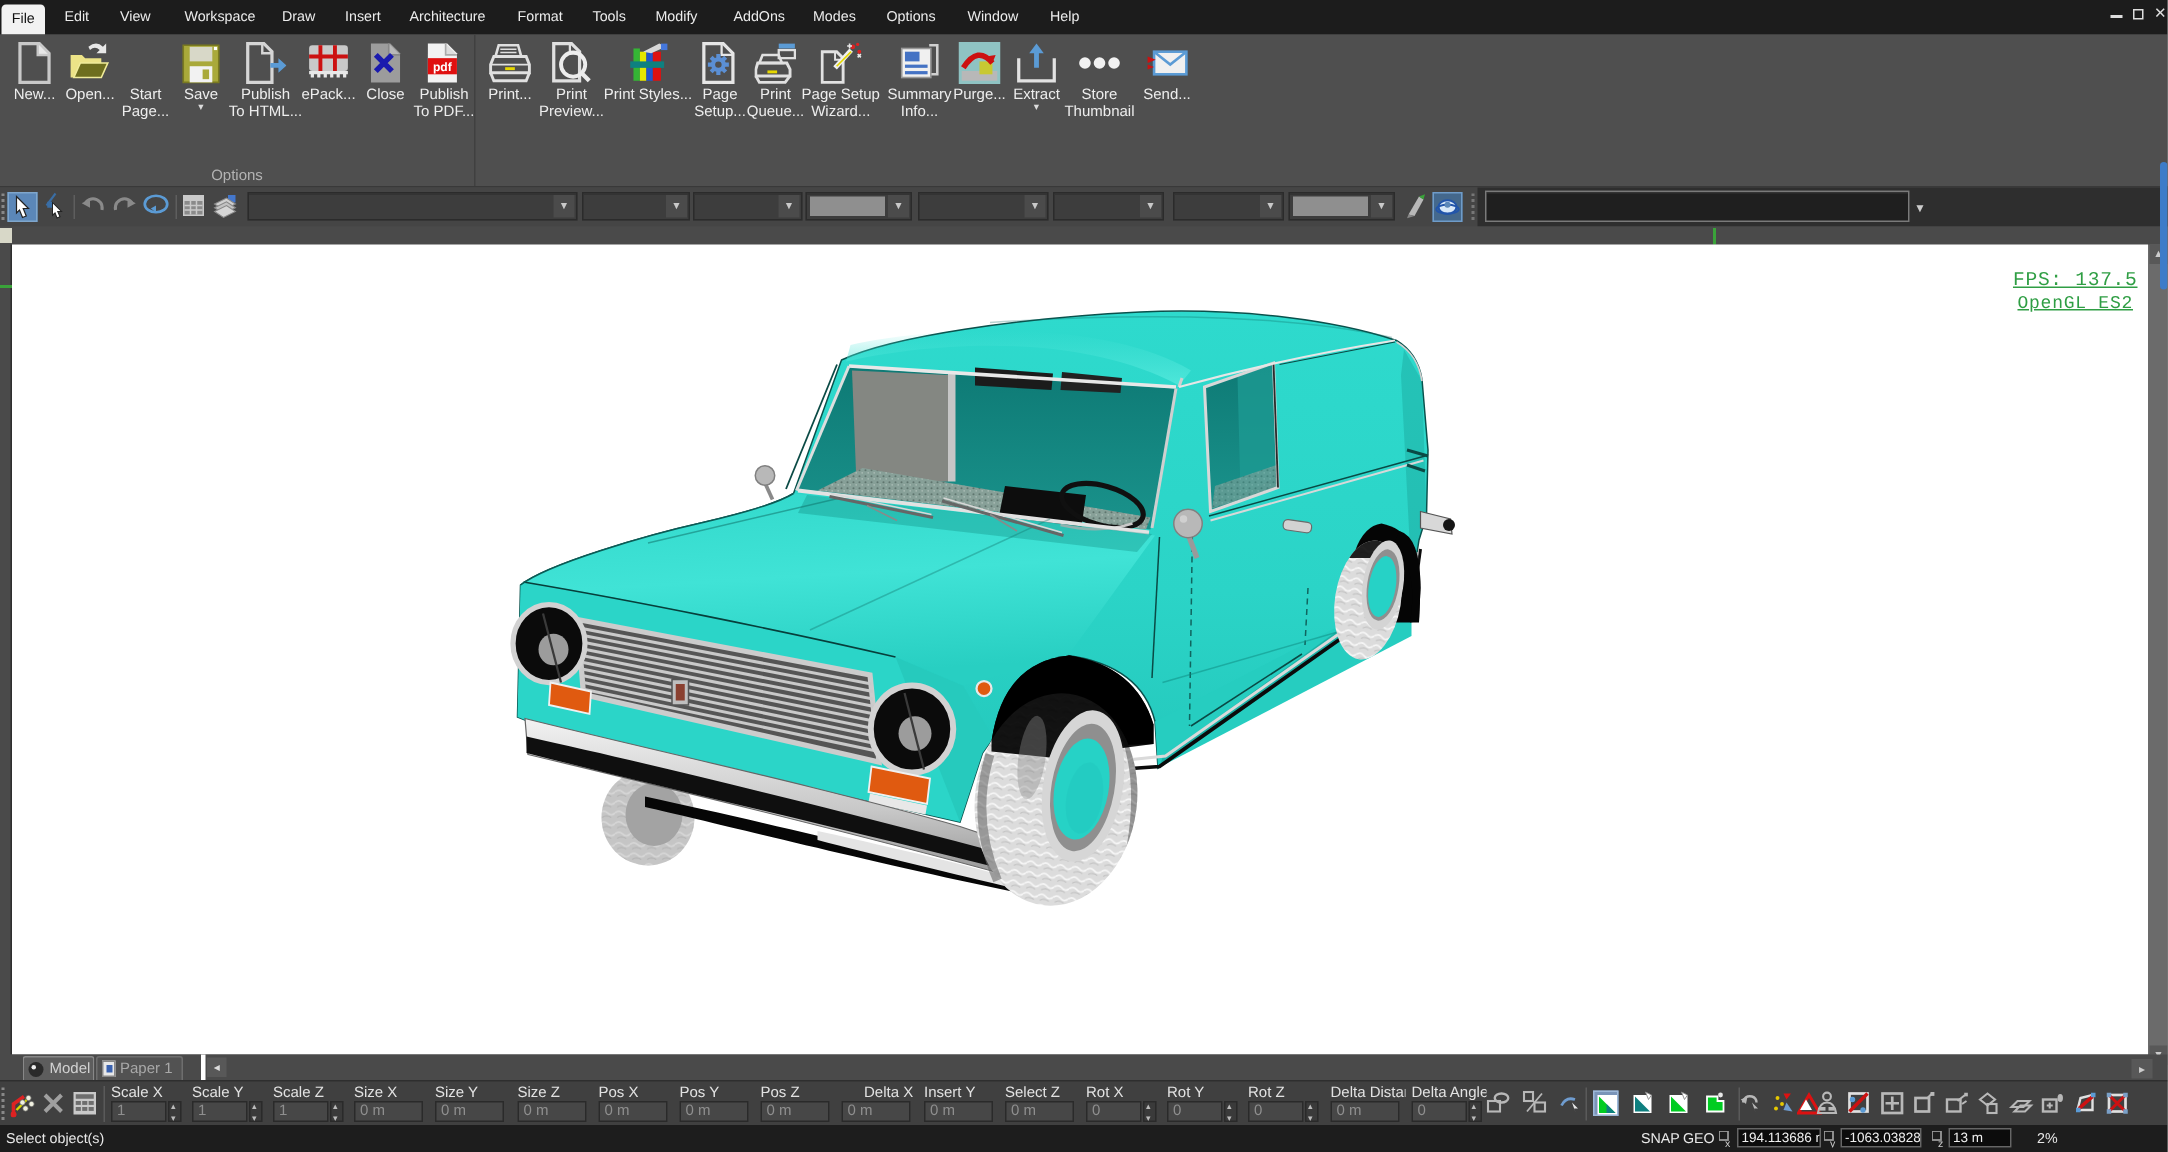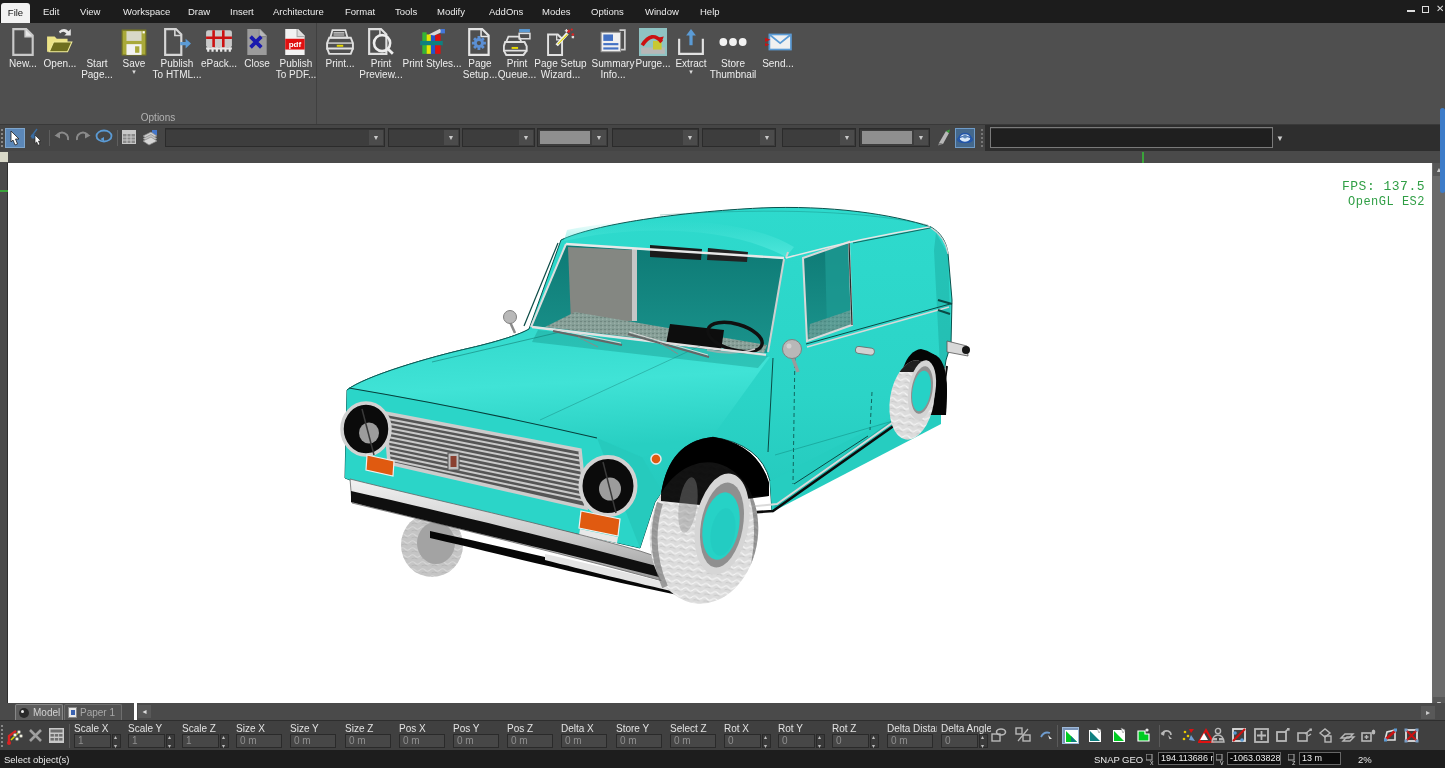--- a/index.html
+++ b/index.html
@@ -33,21 +33,21 @@
   color:#c9c9c9; font-size:7px; line-height:16px; text-align:center; }
 .tbtn { position:absolute; top:3px; width:20px; height:20px; }
 
 
 #strip { position:absolute; left:0; top:151px; width:1445px; height:12px; background:#4a4a4a; }
 #lstrip { position:absolute; left:0; top:163px; width:8px; height:540px; background:#4a4a4a; border-right:1px solid #2e2e2e; }
 
 
 #canvas { position:absolute; left:8px; top:163px; width:1424px; height:540px; background:#ffffff; }
 #fps { position:absolute; right:7px; top:16px; color:#2f9e44; font-family:"Liberation Mono", monospace;
-  font-size:13px; line-height:15px; text-align:right; letter-spacing:0.5px;}
+  font-size:13px; line-height:15px; text-align:center; letter-spacing:0.5px;text-decoration:underline;}
 #vscroll { position:absolute; left:1432px; top:163px; width:13px; height:540px; background:#6b6b6b; }
 #bluebar { position:absolute; left:1440px; top:108px; width:5px; height:85px; background:#3d7cc9; border-radius:3px; }
 
 
 #tabrow { position:absolute; left:0; top:703px; width:1445px; height:17px; background:#4a4a4a; }
 .tab { position:absolute; top:1px; height:16px; font-size:10px; color:#d2d2d2; padding:2px 4px 0 22px; }
 
 
 #inspector { position:absolute; left:0; top:720px; width:1445px; height:30px; background:#404040; border-top:1px solid #2e2e2e;}
 .fld { position:absolute; top:2px; font-size:10px; color:#e2e2e2; }
@@ -637,23 +637,23 @@
     <div class="fld" style="left:290px;width:50px;overflow:hidden;white-space:nowrap;">Size Y</div>
     <div class="fbox" style="left:290px;width:46px;">0 m</div>
     <div class="fld" style="left:345px;width:50px;overflow:hidden;white-space:nowrap;">Size Z</div>
     <div class="fbox" style="left:345px;width:46px;">0 m</div>
     <div class="fld" style="left:399px;width:50px;overflow:hidden;white-space:nowrap;">Pos X</div>
     <div class="fbox" style="left:399px;width:46px;">0 m</div>
     <div class="fld" style="left:453px;width:50px;overflow:hidden;white-space:nowrap;">Pos Y</div>
     <div class="fbox" style="left:453px;width:46px;">0 m</div>
     <div class="fld" style="left:507px;width:50px;overflow:hidden;white-space:nowrap;">Pos Z</div>
     <div class="fbox" style="left:507px;width:46px;">0 m</div>
-    <div class="fld" style="left:561px;width:50px;overflow:hidden;white-space:nowrap;">Delta X</div>
+    <div class="fld" style="left:576px;width:50px;overflow:hidden;white-space:nowrap;">Delta X</div>
     <div class="fbox" style="left:561px;width:46px;">0 m</div>
-    <div class="fld" style="left:616px;width:50px;overflow:hidden;white-space:nowrap;">Store Y</div>
+    <div class="fld" style="left:616px;width:50px;overflow:hidden;white-space:nowrap;">Insert Y</div>
     <div class="fbox" style="left:616px;width:46px;">0 m</div>
     <div class="fld" style="left:670px;width:50px;overflow:hidden;white-space:nowrap;">Select Z</div>
     <div class="fbox" style="left:670px;width:46px;">0 m</div>
     <div class="fld" style="left:724px;width:50px;overflow:hidden;white-space:nowrap;">Rot X</div>
     <div class="fbox" style="left:724px;width:37px;">0</div>
     <div class="spin" style="left:762px;"></div>
     <div class="fld" style="left:778px;width:50px;overflow:hidden;white-space:nowrap;">Rot Y</div>
     <div class="fbox" style="left:778px;width:37px;">0</div>
     <div class="spin" style="left:816px;"></div>
     <div class="fld" style="left:832px;width:50px;overflow:hidden;white-space:nowrap;">Rot Z</div>

